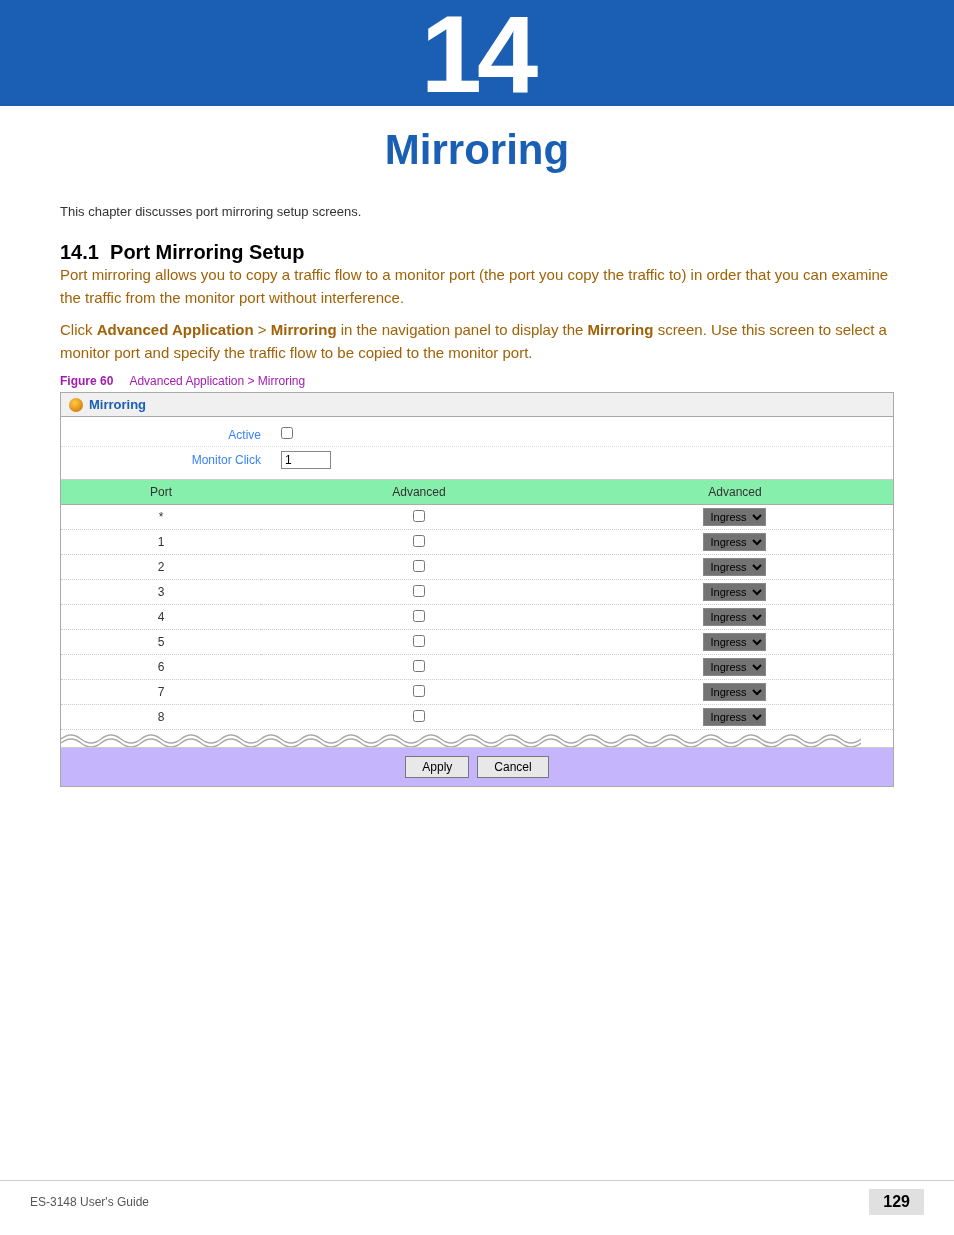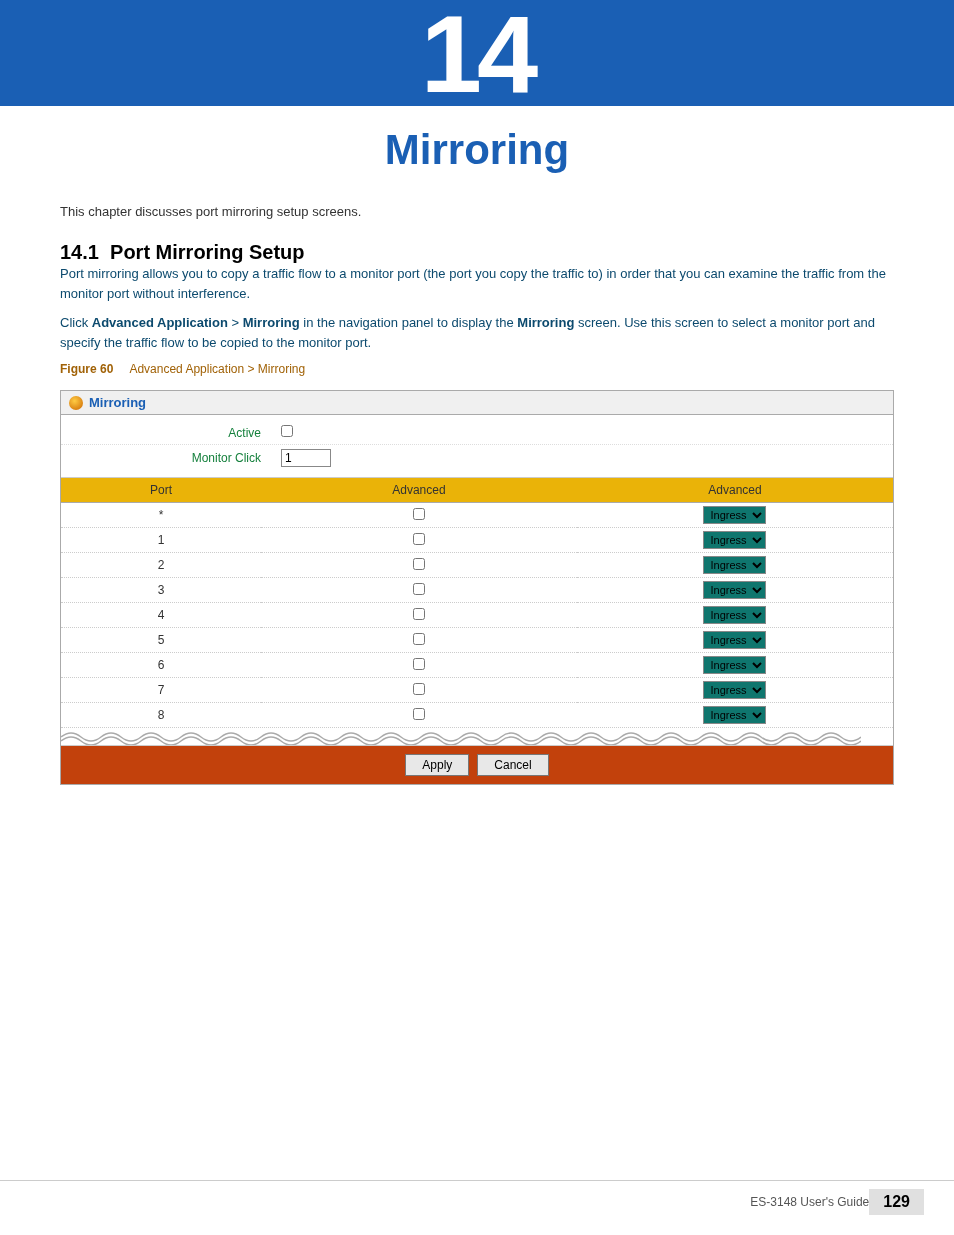--- a/index.html
+++ b/index.html
@@ -50,34 +50,34 @@
       margin-bottom: 22px;
     }
 
     .section-title {
       font-size: 20px;
       font-weight: bold;
       color: #000;
     }
 
     .body-text {
-      font-size: 13px;
-      color: #0c4a6e;
+      font-size: 15px;
+      color: #a16207;
       line-height: 1.5;
       margin-bottom: 10px;
     }
 
     .body-text b {
       font-weight: bold;
     }
 
     .figure-caption {
       font-size: 12px;
-      color: #a16207;
-      margin-bottom: 14px;
+      color: #a21caf;
+      margin-bottom: 4px;
     }
     .figure-caption b {
       font-weight: bold;
     }
 
     
     .mirroring-box {
       border: 1px solid #aaa;
       margin-bottom: 30px;
       background: #fff;
@@ -119,21 +119,21 @@
       border-bottom: 1px dotted #ddd;
     }
     .setting-row:last-child {
       border-bottom: none;
     }
 
     .setting-label {
       width: 200px;
       text-align: right;
       font-size: 12px;
-      color: #15803d;
+      color: #3b82f6;
       padding-right: 20px;
     }
 
     .setting-value {
       font-size: 12px;
     }
 
     input[type="checkbox"] {
       width: 12px;
       height: 12px;
@@ -147,21 +147,21 @@
       padding: 1px 3px;
     }
 
     
     .port-table {
       width: 100%;
       border-collapse: collapse;
     }
 
     .port-table th {
-      background: #eab308;
+      background: #86efac;
       font-size: 12px;
       font-weight: normal;
       text-align: center;
       padding: 5px 16px;
       border-bottom: 1px solid #aaa;
       color: #333;
       margin-top: 8px;
     }
 
     .port-table td {
@@ -173,21 +173,21 @@
     }
 
     .port-table tr:last-child td {
       border-bottom: none;
     }
 
     select.direction-select {
       font-size: 11px;
       height: 18px;
       border: 1px solid #888;
-      background: #0f766e;
+      background: #737373;
       padding: 0 2px;
     }
 
     
     .wavy-separator {
       height: 18px;
       background: #fff;
       overflow: hidden;
       position: relative;
       border-top: 1px dotted #ccc;
@@ -196,40 +196,40 @@
       position: absolute;
       bottom: 0;
     }
 
     
     .button-row {
       display: flex;
       justify-content: center;
       gap: 8px;
       padding: 8px;
-      background: #c2410c;
+      background: #c4b5fd;
       border-top: 1px solid #ccc;
     }
 
     .btn {
       font-size: 12px;
       padding: 3px 16px;
       border: 1px solid #777;
       background: #e8e8e8;
       cursor: pointer;
     }
 
     
     .footer {
       position: absolute;
       bottom: 20px;
       left: 0;
       right: 0;
       display: flex;
-      justify-content: flex-end;
+      justify-content: space-between;
       align-items: center;
       padding: 0 30px;
       border-top: 1px solid #ccc;
       padding-top: 8px;
     }
 
     .footer-text {
       font-size: 12px;
       color: #555;
     }

